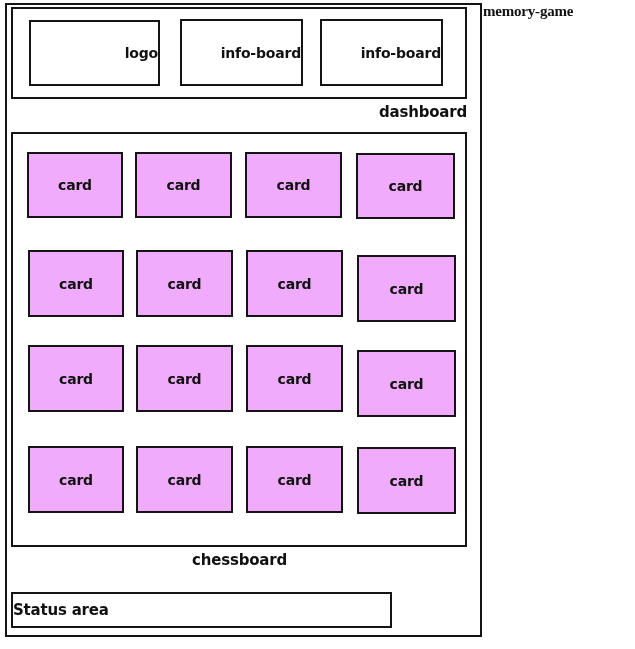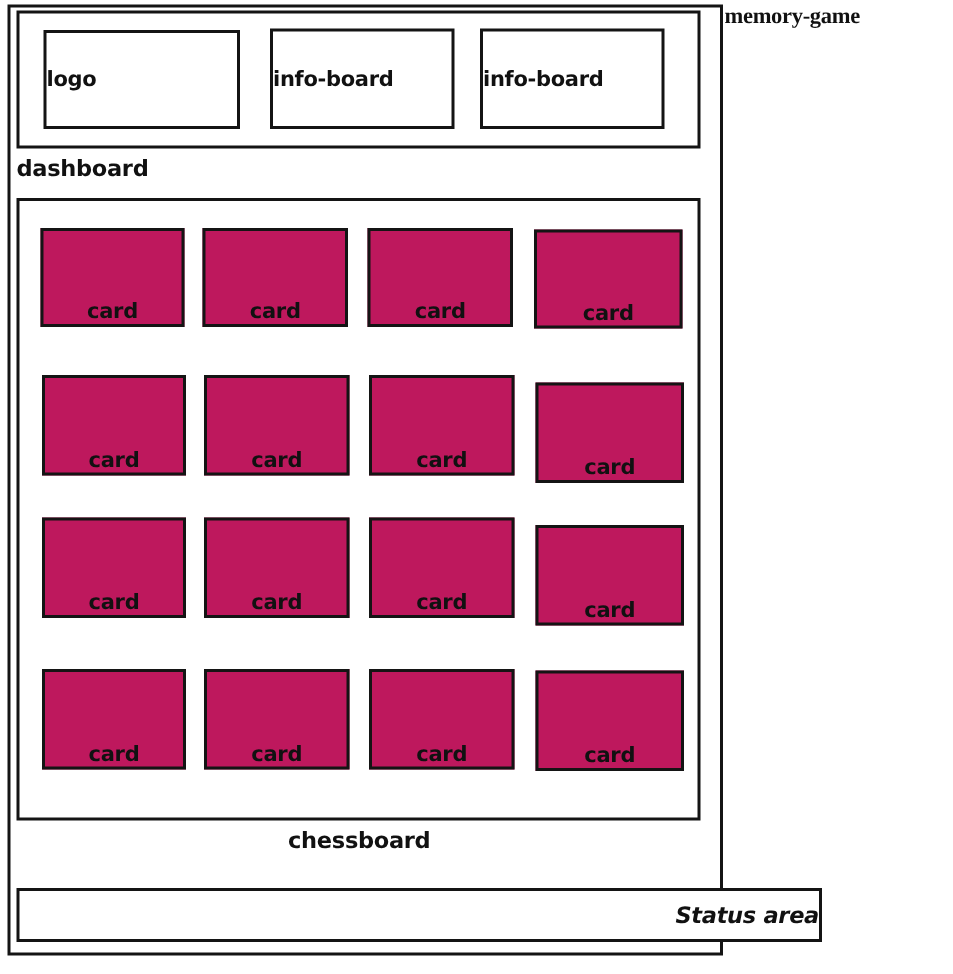--- a/index.html
+++ b/index.html
@@ -53,35 +53,35 @@
     left: 11px;
     top: 7px;
     width: 456px;
     height: 92px;
   }
   #dashboard-label {
     position: absolute;
     left: 11px;
     top: 103px;
     width: 456px;
-    text-align: left;
+    text-align: right;
     font-size: 15px;
     font-weight: bold;
     letter-spacing: -0.2px;
     line-height: 19px;
   }
 
   .dash-tile {
     position: absolute;
     box-sizing: border-box;
     background: #ffffff;
     border: 2px solid #141414;
     display: flex;
     align-items: center;
-    justify-content: flex-start;
+    justify-content: flex-end;
     font-size: 14px;
     font-weight: bold;
     letter-spacing: -0.2px;
   }
   #logo-tile      { left: 29px;  top: 20px; width: 131px; height: 66px; }
   #info-board-1   { left: 180px; top: 19px; width: 123px; height: 67px; }
   #info-board-2   { left: 320px; top: 19px; width: 123px; height: 67px; }
 
   
   #chessboard-box {
@@ -106,42 +106,41 @@
     position: absolute;
     left: 0;
     top: 0;
     width: 635px;
     height: 649px;
     pointer-events: none;
   }
   .card {
     position: absolute;
     box-sizing: border-box;
-    background: #be185d;
+    background: #f0abfc;
     border: 2px solid #141414;
     display: flex;
-    align-items: flex-end;
+    align-items: center;
     justify-content: center;
     font-size: 14px;
     font-weight: bold;
     letter-spacing: -0.2px;
     pointer-events: auto;
     cursor: pointer;
   }
 
   
   #status-area {
     left: 11px;
     top: 592px;
-    width: 537px;
+    width: 381px;
     height: 36px;
     display: flex;
     align-items: center;
-    justify-content: flex-end;
-    font-style: italic;
+    justify-content: flex-start;
   }
   #status-area-label {
     font-size: 15px;
     font-weight: bold;
     letter-spacing: -0.2px;
   }
 </style>
 </head>
 <body>
 

